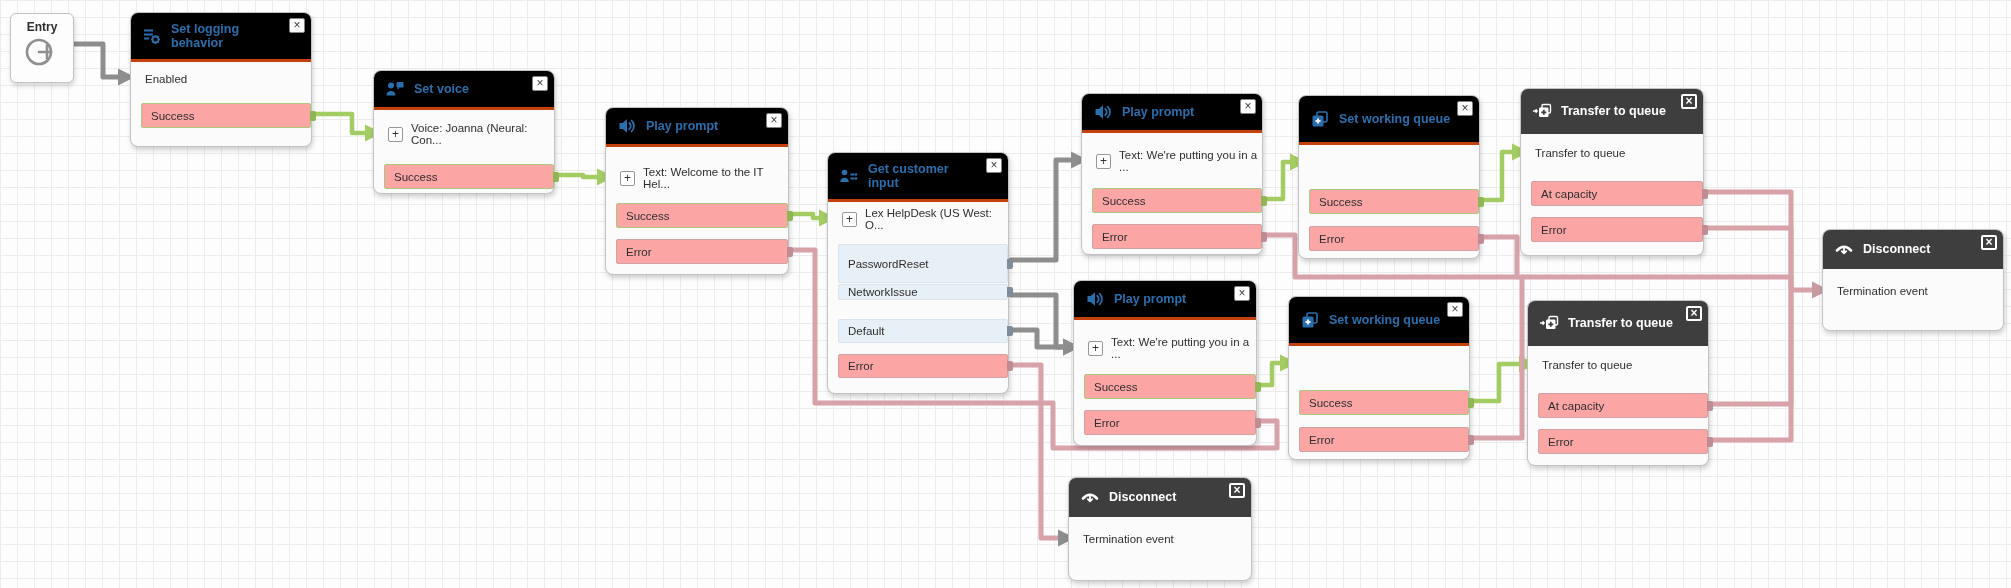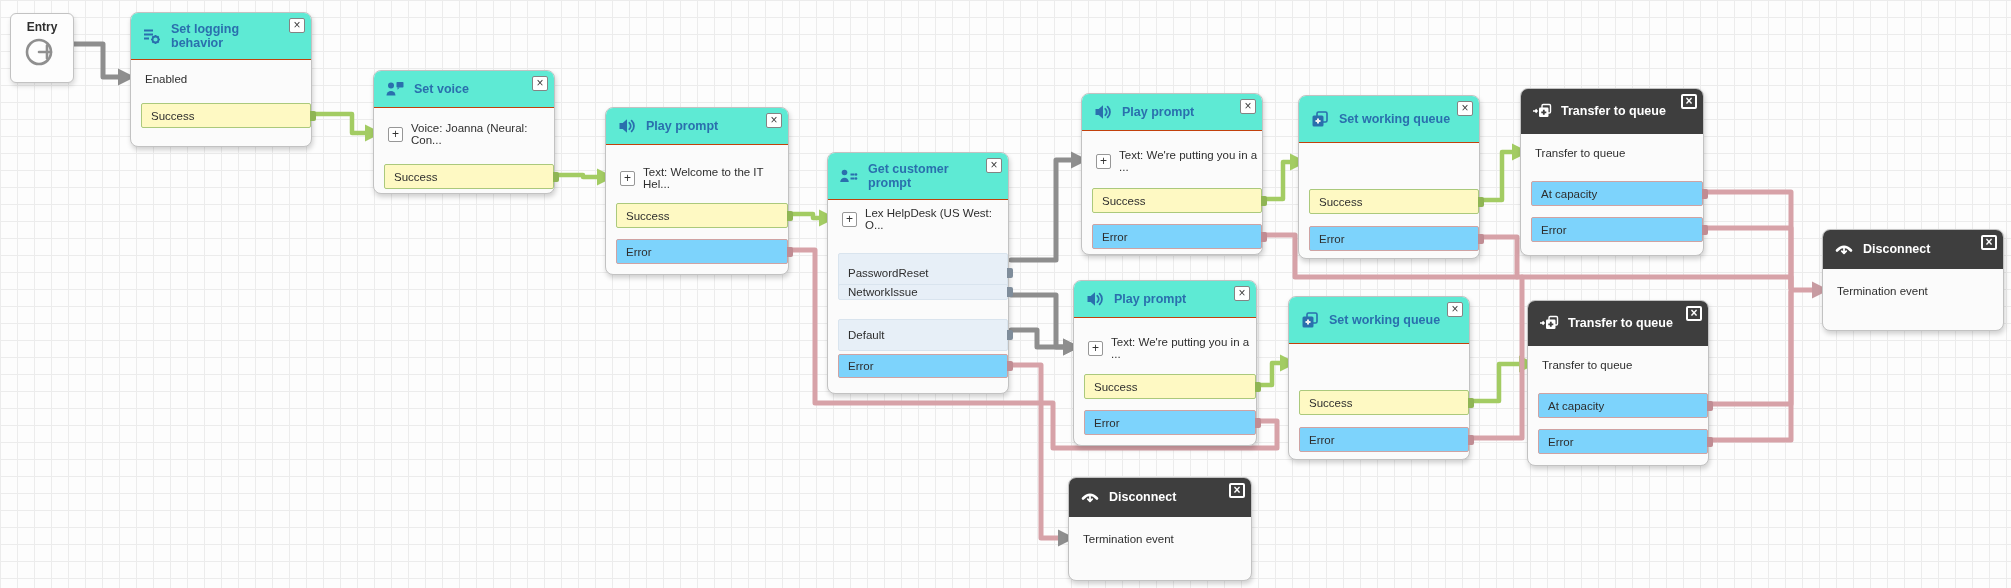--- a/index.html
+++ b/index.html
@@ -3,37 +3,37 @@
 <meta charset="utf-8">
 <style>
   html,body{margin:0;padding:0;background:#fcfcfc;font-family:"Liberation Sans",sans-serif;}
   #canvas{position:relative;overflow:hidden;
     background-color:#fdfdfd;
     background-image:linear-gradient(#ececec 1px,transparent 1px),linear-gradient(90deg,#ececec 1px,transparent 1px);
     background-size:17px 17px;}
   #wires{position:absolute;left:0;top:0;z-index:1;}
   .node{position:absolute;z-index:2;background:#fbfbfb;border:1px solid #c2c2c2;border-radius:8px;
     box-shadow:1px 3px 5px rgba(0,0,0,.18);}
-  .hdr{position:absolute;left:0;top:0;right:0;background:#5eead4;border-bottom:1px solid #c2410c;
+  .hdr{position:absolute;left:0;top:0;right:0;background:#000000;border-bottom:3px solid #c2410c;
     border-radius:7px 7px 0 0;display:flex;align-items:center;}
   .hdr.dark{background:#3e3e3e;border-bottom:1px solid #3e3e3e;}
   .hdr .nicon{margin-left:11px;width:20px;height:20px;flex:0 0 20px;}
   .hdr .ttl{margin-left:9px;margin-right:26px;font-size:12.5px;font-weight:bold;color:#2a6fad;line-height:1.15;}
   .hdr.dark .ttl{color:#ffffff;}
   .closebtn{position:absolute;top:5px;right:6px;width:16px;height:15px;background:#ffffff;border:1px solid #848484;
     border-radius:2px;color:#3c3c3c;font-size:12px;line-height:13px;text-align:center;cursor:pointer;box-sizing:border-box;}
   .hdr.dark .closebtn{background:transparent;border:2px solid #ffffff;color:#ffffff;font-weight:bold;line-height:10px;}
   .row{position:absolute;left:10px;right:0;display:flex;align-items:center;font-size:11.5px;color:#2e2e2e;box-sizing:border-box;}
   .row.plain{padding-left:4px;}
   .row.expand{padding-left:4px;}
   .plusbox{width:15px;height:15px;background:#fff;border:1px solid #979797;border-radius:2px;flex:0 0 15px;
     font-size:12px;line-height:13px;text-align:center;color:#333;margin-right:8px;box-sizing:border-box;}
   .row.colored{border:1px solid;border-radius:2px;padding-left:9px;}
-  .row.success{background:#fef9c3;border-color:#abc97c;}
-  .row.error{background:#7dd3fc;border-color:#cfa3a3;}
+  .row.success{background:#fca5a5;border-color:#abc97c;}
+  .row.error{background:#fca5a5;border-color:#cfa3a3;}
   .row.branch{background:#e7eff7;border-color:#d9e4ee;}
   .stub{position:absolute;right:-6px;top:50%;margin-top:-5px;width:6px;height:10px;border-radius:0 2px 2px 0;}
   .stub.success{background:#8fb554;}
   .stub.error{background:#c08c93;}
   .stub.branch{background:#7f8d9b;}
   #entry{position:absolute;z-index:2;background:#fdfdfd;border:1px solid #c2c2c2;border-radius:6px;
     box-shadow:1px 3px 5px rgba(0,0,0,.15);}
   #entry .elabel{font-size:12px;font-weight:bold;color:#2e2e2e;text-align:center;margin-top:6px;}
 </style>
 </head>
@@ -147,36 +147,36 @@
       <div class="hdr" style="height: 46px;">
         <span class="nicon"><svg viewBox="0 0 20 20" width="20" height="20">
             <circle cx="5.5" cy="6.5" r="2.8" fill="#2a6fad"></circle>
       <path d="M1.2 16a4.3 4.3 0 0 1 8.6 0z" fill="#2a6fad"></path>
       <g stroke="#2a6fad" stroke-width="1.8" fill="none">
               <path d="M11.5 8.5h4M11.5 12.5h4"></path>
             </g>
       <circle cx="17" cy="8.5" r="1.3" fill="#2a6fad"></circle>
             <circle cx="17" cy="12.5" r="1.3" fill="#2a6fad"></circle>
           </svg></span>
-        <span class="ttl">Get customer prompt</span>
+        <span class="ttl">Get customer input</span>
         <div class="closebtn">×</div>
       </div>
       <div class="row expand" style="top: 53px; height: 26px;">
         <span class="plusbox">+</span>
         <span>Lex HelpDesk (US West: O...</span>
       </div>
-      <div class="row colored branch" style="top: 100px; height: 39px;">
+      <div class="row colored branch" style="top: 91px; height: 39px;">
         <span>PasswordReset</span>
         <span class="stub branch"></span>
       </div>
       <div class="row colored branch" style="top: 131px; height: 16px;">
         <span>NetworkIssue</span>
         <span class="stub branch"></span>
       </div>
-      <div class="row colored branch" style="top: 166px; height: 32px;">
+      <div class="row colored branch" style="top: 166px; height: 24px;">
         <span>Default</span>
         <span class="stub branch"></span>
       </div>
       <div class="row colored error" style="top: 201px; height: 24px;">
         <span>Error</span>
         <span class="stub error"></span>
       </div>
     </div>
     <div class="node" style="left: 1081px; top: 93px; width: 180px; height: 160px;">
       <div class="hdr" style="height: 36px;">

